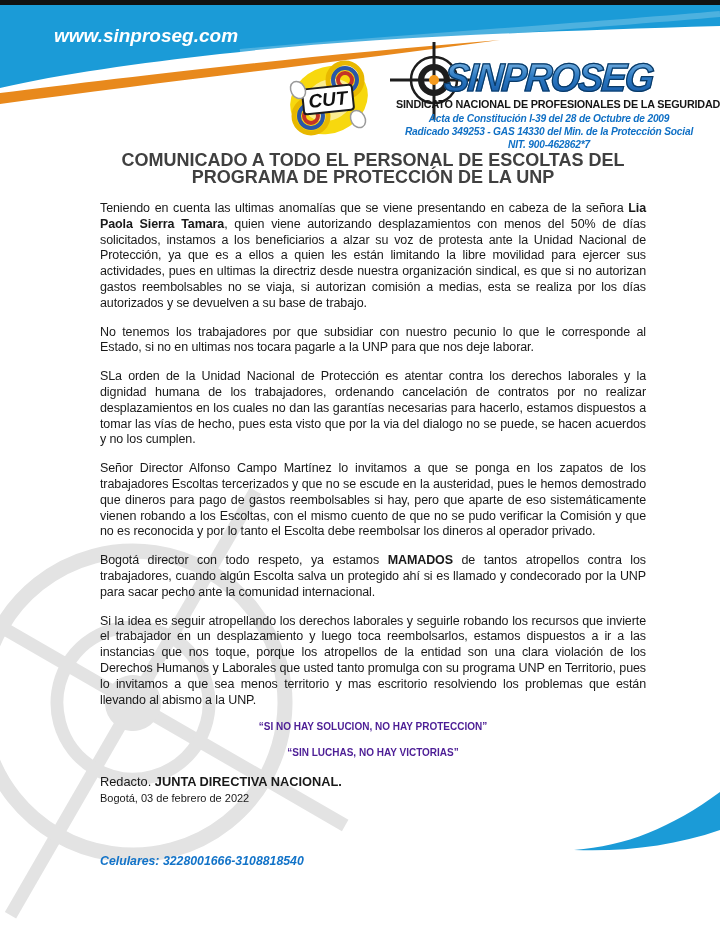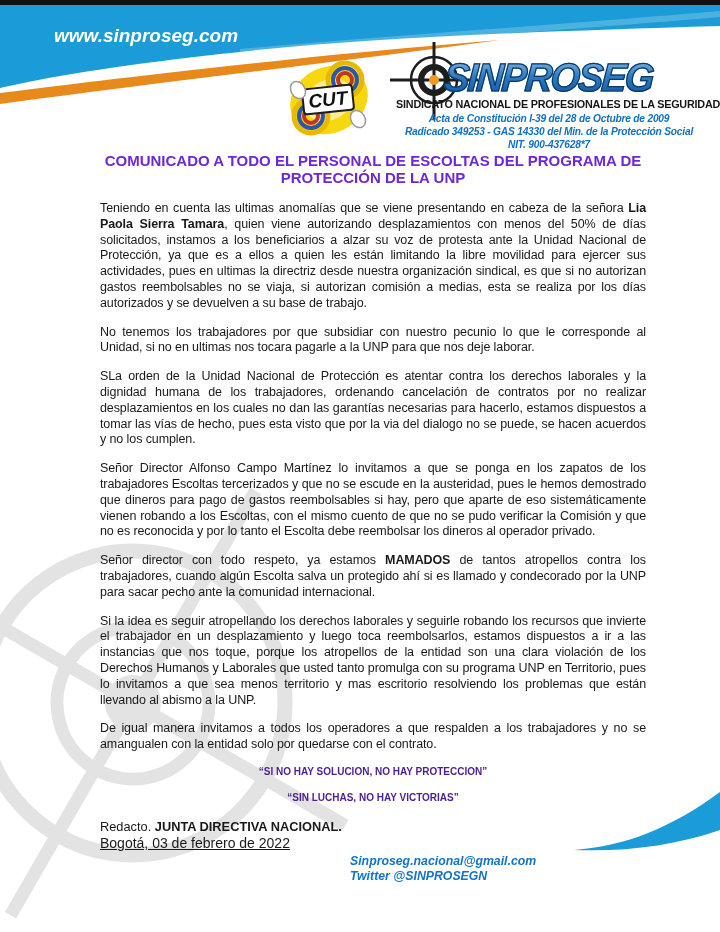--- a/index.html
+++ b/index.html
@@ -40,25 +40,25 @@
     white-space:nowrap;
   }
   .brand-sub{position:absolute;left:396px;top:98px;width:320px;text-align:center;
     font-size:10.8px;font-weight:700;color:#161616;letter-spacing:-0.2px;white-space:nowrap;}
   .reg-lines{position:absolute;left:389px;top:112px;width:320px;text-align:center;
     font-size:10.2px;font-weight:700;font-style:italic;color:var(--accent-blue);
     line-height:13px;letter-spacing:-0.2px;white-space:nowrap;}
 
   
   .content{position:relative;z-index:2;padding:2px 74px 0 100px;color:var(--body-text);}
-  .title{font-size:15px;font-weight:700;line-height:17px;text-align:center;color:#6d28d9;margin:2px 0 15px;}
+  .title{font-size:18px;font-weight:700;line-height:17px;text-align:center;color:#404040;margin:2px 0 15px;}
   .para{font-size:12.5px;line-height:15.8px;text-align:justify;letter-spacing:-0.1px;margin:0 0 13px;}
   .slogan{font-size:10px;font-weight:700;text-align:center;margin:3px 0 15px;color:#4c1d95;}
   .signoff{font-size:12.8px;line-height:17px;margin-top:3px;}
-  .dateline{font-size:14px;line-height:17px;text-decoration:underline;}
+  .dateline{font-size:11px;line-height:17px;}
 
   
   .footer{position:absolute;left:0;top:854px;width:720px;height:60px;z-index:2;}
   .f-col{position:absolute;top:0;font-size:12.3px;font-weight:700;font-style:italic;
     color:var(--footer-blue);line-height:14.6px;white-space:nowrap;}
   .f-left{left:100px;}
   .f-right{left:350px;}
 
   
   .swoosh{position:absolute;left:566px;top:786px;width:154px;height:70px;z-index:1;}
@@ -115,48 +115,44 @@
         <circle cx="46" cy="38" r="13" stroke-width="6"></circle>
       </g>
       <circle cx="46" cy="38" r="5" style="fill:var(--logo-orange-dot);"></circle>
     </svg>
 
     <div class="brand">SINPROSEG</div>
     <div class="brand-sub">SINDICATO NACIONAL DE PROFESIONALES DE LA SEGURIDAD</div>
     <div class="reg-lines">
       <div>Acta de Constitución I-39 del 28 de Octubre de 2009</div>
       <div>Radicado 349253 - GAS 14330 del Min. de la Protección Social</div>
-      <div>NIT. 900-437628*7</div>
+      <div>NIT. 900-462862*7</div>
     </div>
   </div>
 
   <div class="content">
     <div class="title">COMUNICADO A TODO EL PERSONAL DE ESCOLTAS DEL PROGRAMA DE PROTECCIÓN DE LA UNP</div>
 
     <p class="para"><span>Teniendo en cuenta las ultimas anomalías que se viene presentando en cabeza de la señora </span><span style="font-weight: 700;">Lia Paola Sierra Tamara</span><span>, quien viene autorizando desplazamientos con menos del 50% de días solicitados, instamos a los beneficiarios a alzar su voz de protesta ante la Unidad Nacional de Protección, ya que es a ellos a quien les están limitando la libre movilidad para ejercer sus actividades, pues en ultimas la directriz desde nuestra organización sindical, es que si no autorizan gastos reembolsables no se viaja, si autorizan comisión a medias, esta se realiza por los días autorizados y se devuelven a su base de trabajo.</span></p>
-    <p class="para"><span>No tenemos los trabajadores por que subsidiar con nuestro pecunio lo que le corresponde al Unidad, si no en ultimas nos tocara pagarle a la UNP para que nos deje laborar.</span></p>
+    <p class="para"><span>No tenemos los trabajadores por que subsidiar con nuestro pecunio lo que le corresponde al Estado, si no en ultimas nos tocara pagarle a la UNP para que nos deje laborar.</span></p>
     <p class="para"><span>SLa orden de la Unidad Nacional de Protección es atentar contra los derechos laborales y la dignidad humana de los trabajadores, ordenando cancelación de contratos por no realizar desplazamientos en los cuales no dan las garantías necesarias para hacerlo, estamos dispuestos a tomar las vías de hecho, pues esta visto que por la via del dialogo no se puede, se hacen acuerdos y no los cumplen.</span></p>
     <p class="para"><span>Señor Director Alfonso Campo Martínez lo invitamos a que se ponga en los zapatos de los trabajadores Escoltas tercerizados y que no se escude en la austeridad, pues le hemos demostrado que dineros para pago de gastos reembolsables si hay, pero que aparte de eso sistemáticamente vienen robando a los Escoltas, con el mismo cuento de que no se pudo verificar la Comisión y que no es reconocida y por lo tanto el Escolta debe reembolsar los dineros al operador privado.</span></p>
-    <p class="para"><span>Señor director con todo respeto, ya estamos </span><span style="font-weight: 700;">MAMADOS</span><span> de tantos atropellos contra los trabajadores, cuando algún Escolta salva un protegido ahí si es llamado y condecorado por la UNP para sacar pecho ante la comunidad internacional.</span></p>
+    <p class="para"><span>Bogotá director con todo respeto, ya estamos </span><span style="font-weight: 700;">MAMADOS</span><span> de tantos atropellos contra los trabajadores, cuando algún Escolta salva un protegido ahí si es llamado y condecorado por la UNP para sacar pecho ante la comunidad internacional.</span></p>
     <p class="para"><span>Si la idea es seguir atropellando los derechos laborales y seguirle robando los recursos que invierte el trabajador en un desplazamiento y luego toca reembolsarlos, estamos dispuestos a ir a las instancias que nos toque, porque los atropellos de la entidad son una clara violación de los Derechos Humanos y Laborales que usted tanto promulga con su programa UNP en Territorio, pues lo invitamos a que sea menos territorio y mas escritorio resolviendo los problemas que están llevando al abismo a la UNP.</span></p>
-    <p class="para"><span>De igual manera invitamos a todos los operadores a que respalden a los trabajadores y no se amangualen con la entidad solo por quedarse con el contrato.</span></p>
 
     <div class="slogan">“SI NO HAY SOLUCION, NO HAY PROTECCION”</div>
     <div class="slogan">“SIN LUCHAS, NO HAY VICTORIAS”</div>
 
     <div class="signoff"><span>Redacto. </span><span style="font-weight: 700;">JUNTA DIRECTIVA NACIONAL.</span></div>
     <div class="dateline">Bogotá, 03 de febrero de 2022</div>
   </div>
 
   <div class="footer">
     <div class="f-col f-left">
-    </div>
-    <div class="f-col f-right">
-      <div>Sinproseg.nacional@gmail.com</div>
-      <div>Twitter @SINPROSEGN</div>
+      <div>Celulares: 3228001666-3108818540</div>
     </div>
   </div>
 
   <svg class="swoosh" viewBox="0 0 154 70" aria-hidden="true">
     <path d="M8,64 C60,60 105,42 154,6 L154,44 C108,60 58,66 8,64 Z" style="fill:var(--header-blue);"></path>
   </svg>
 
 </div>
 
 </body></html>

